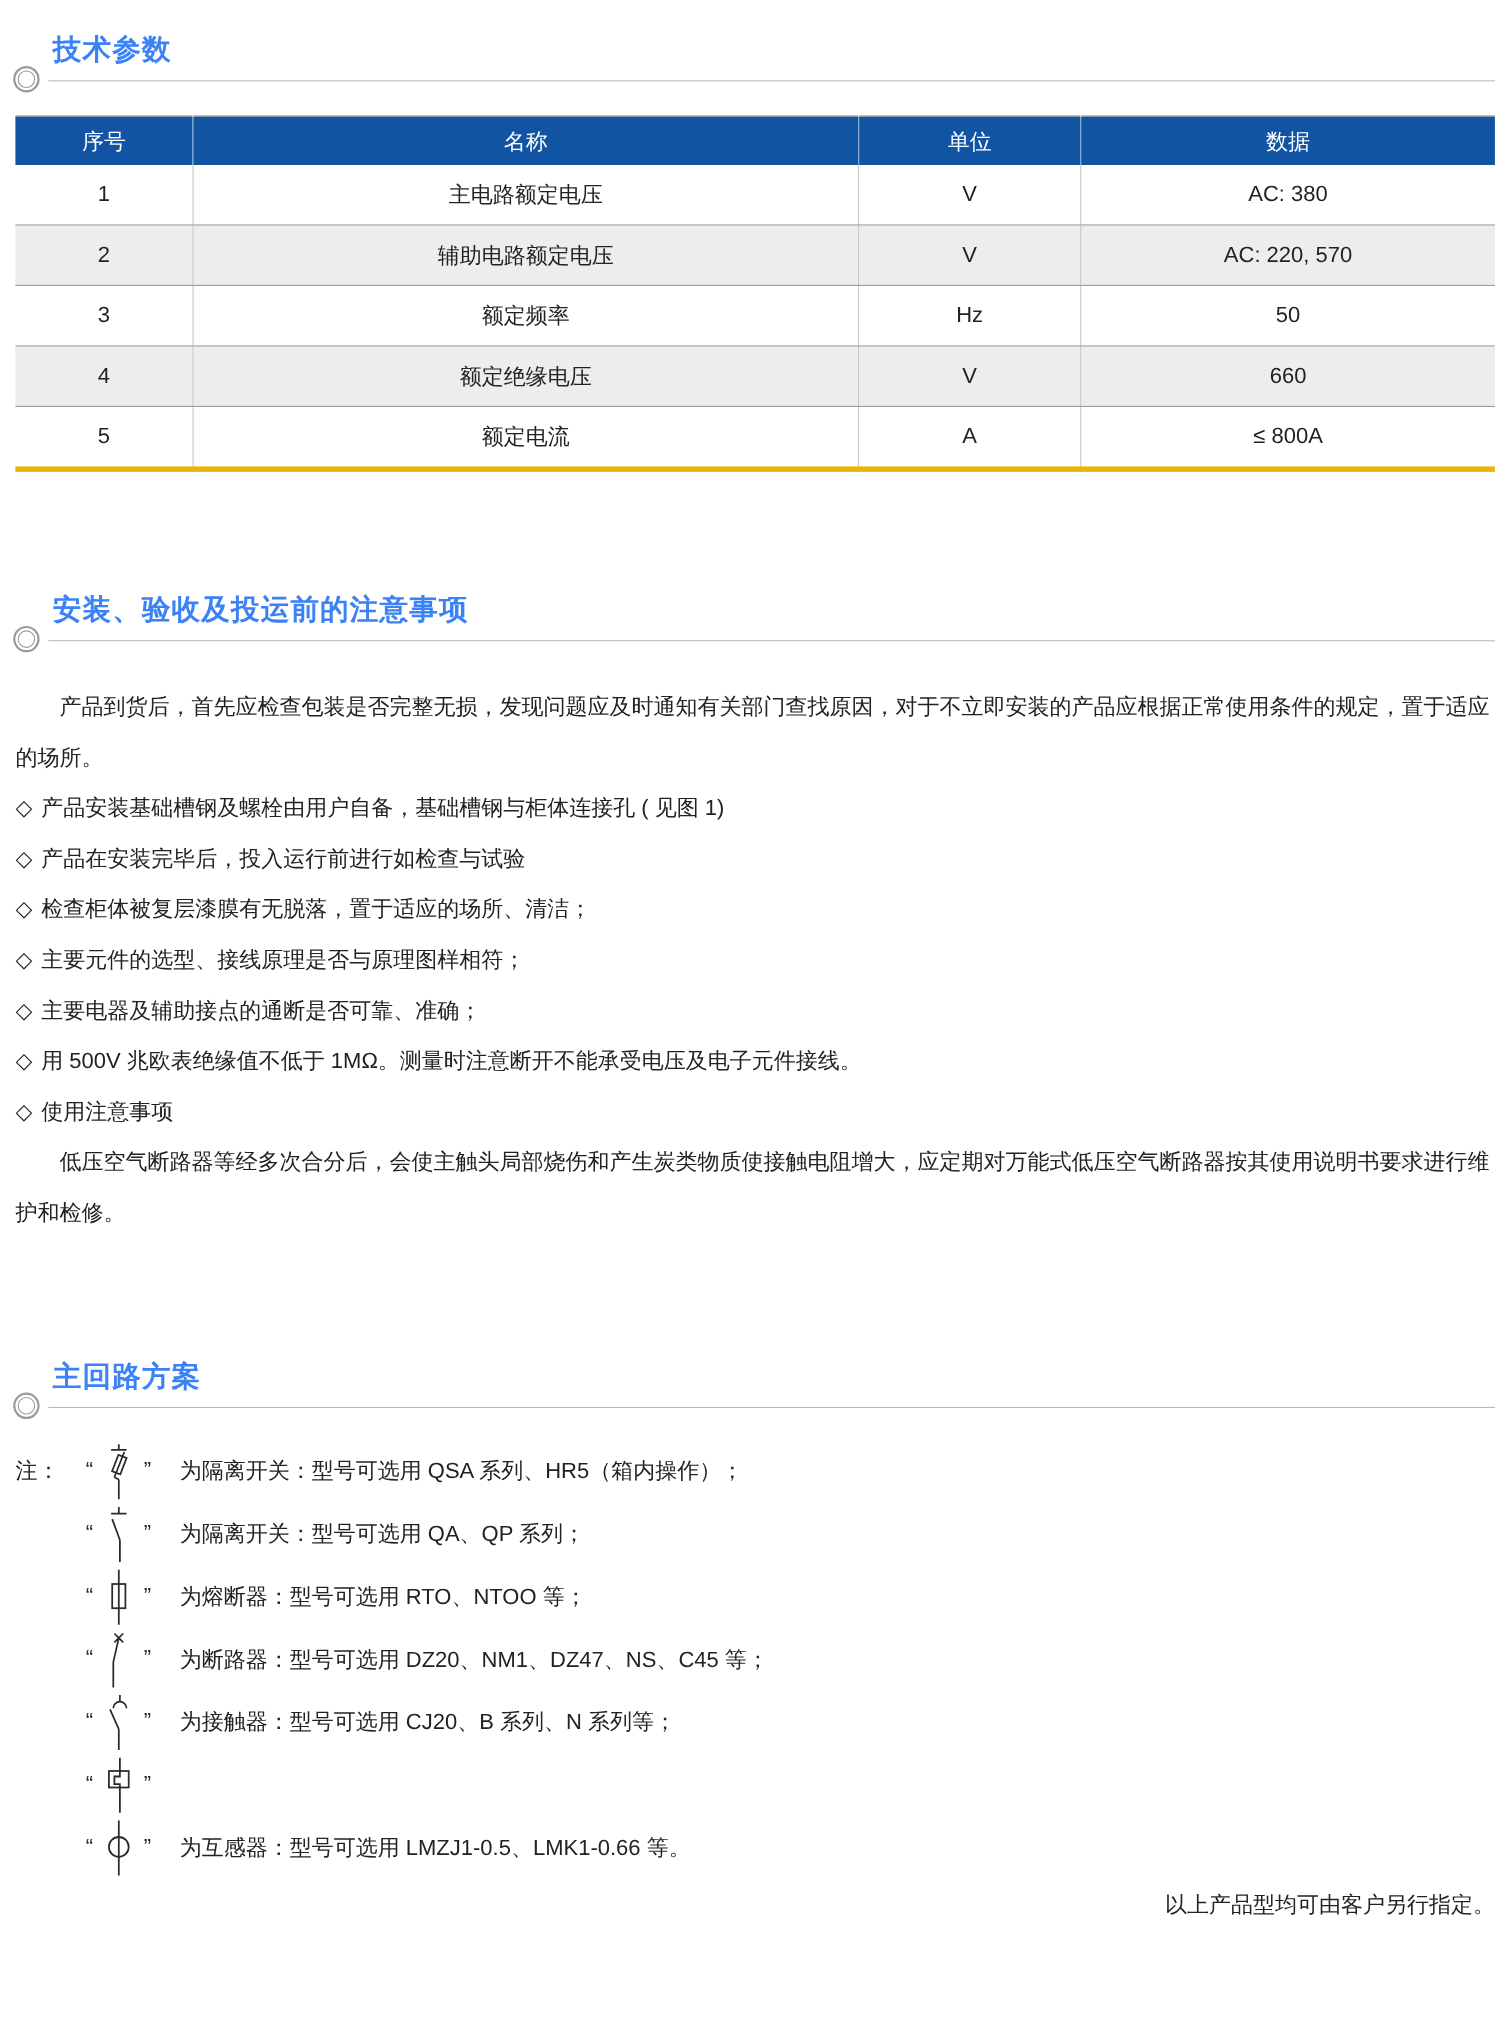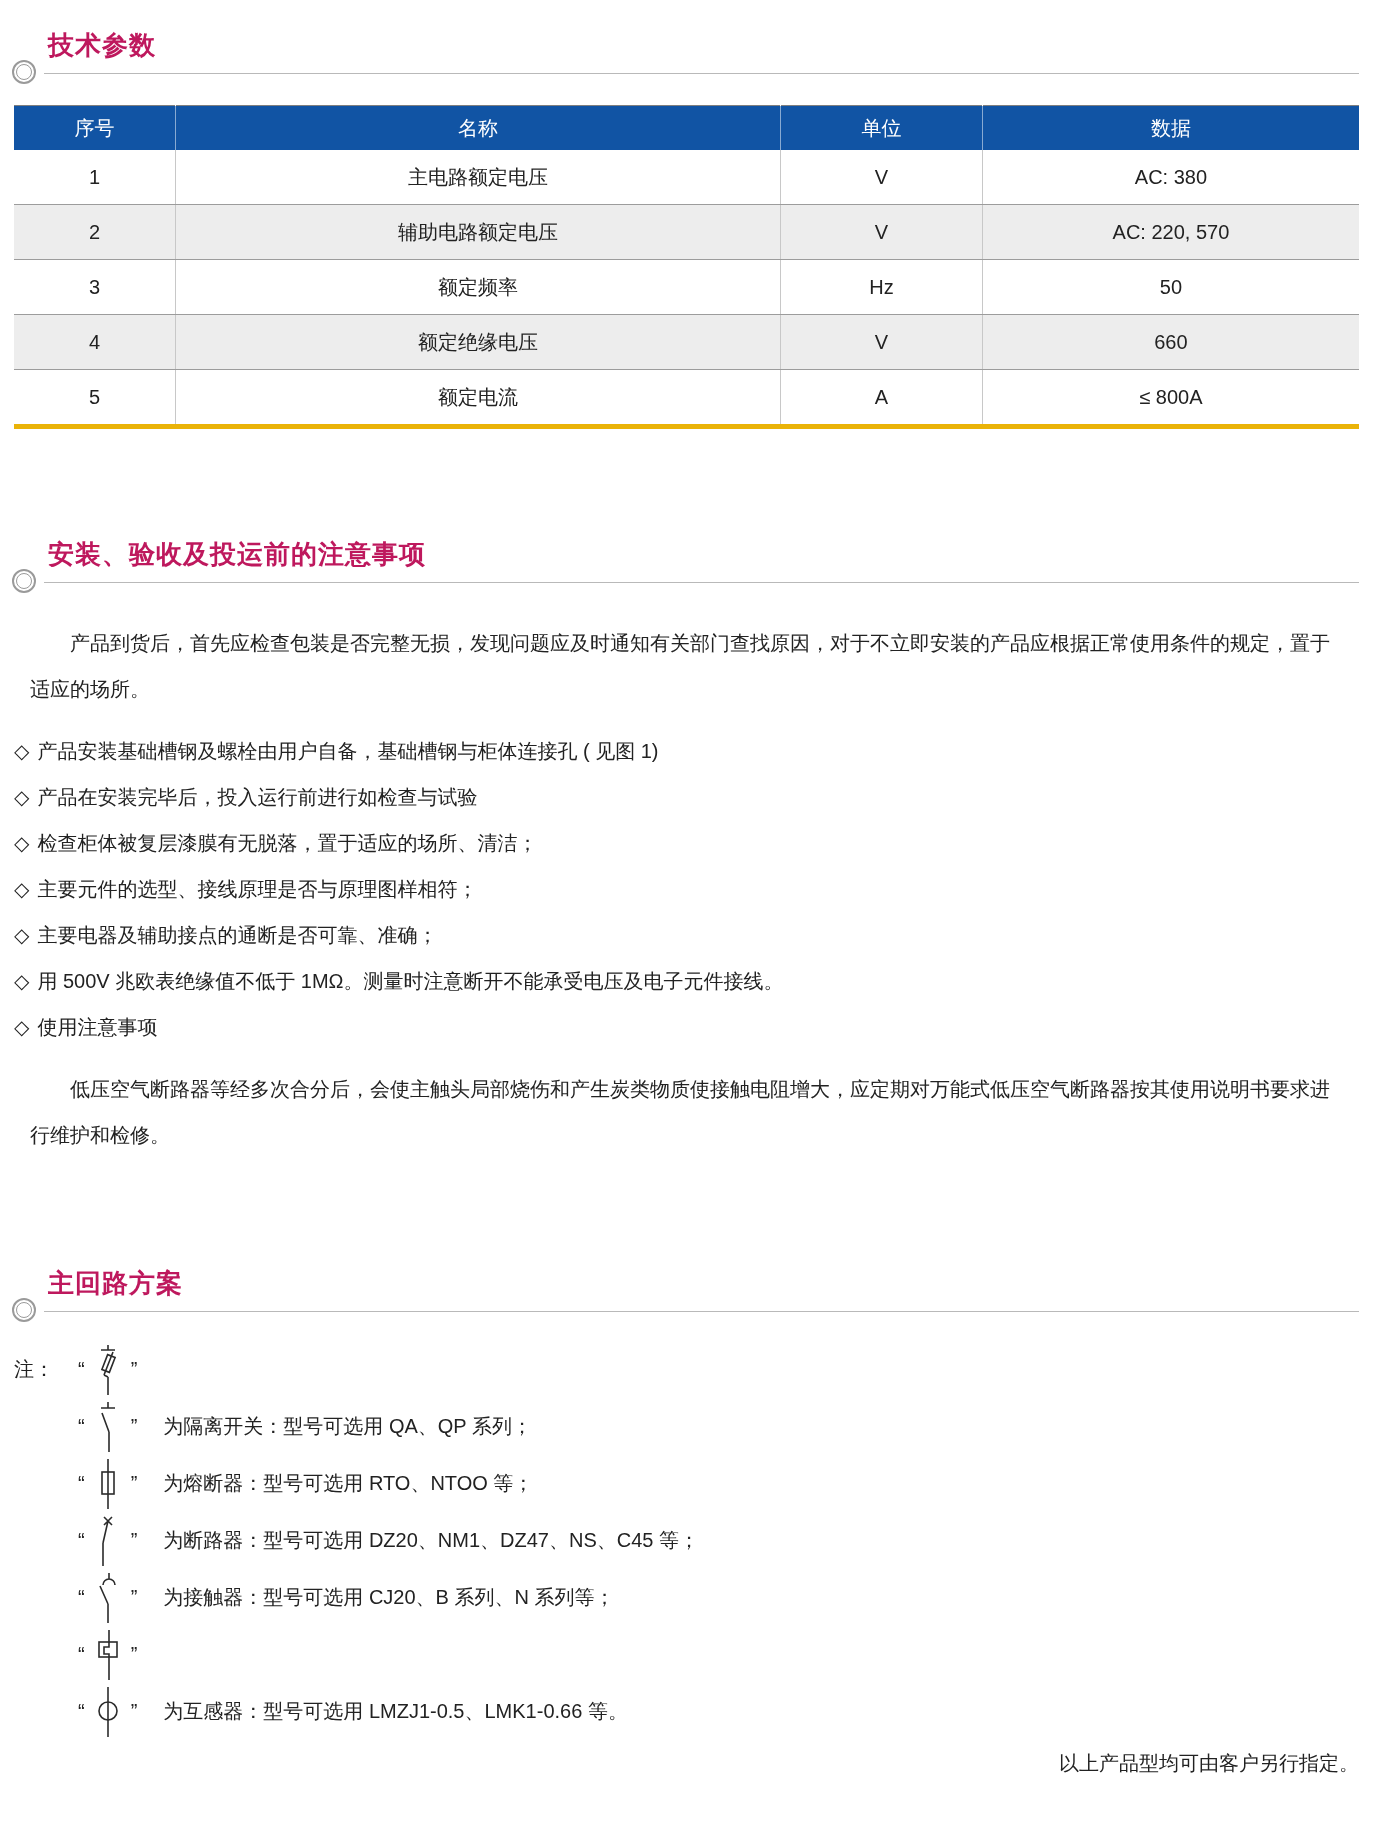--- a/index.html
+++ b/index.html
@@ -6,21 +6,21 @@
   .page {
     width:1373px; height:1848px; box-sizing:border-box;
     padding:28px 14px 0; background:#ffffff;
     font-family:"Liberation Sans","DejaVu Sans",sans-serif;
     color:#222; position:relative; overflow:hidden;
   }
 
   
   .section-header h2 {
     margin:0 0 0 34px; font-size:26px; font-weight:bold;
-    color:#be185d; letter-spacing:1px;
+    color:#3b82f6; letter-spacing:1px;
   }
   .section-header .rule { position:relative; height:30px; margin-top:-4px; }
   .section-header .rule .line {
     position:absolute; left:30px; right:0; top:14px;
     border-top:1px solid #b9b9b9;
   }
   .section-header .rule .ring {
     position:absolute; left:-2px; top:1px; width:24px; height:24px;
     border:2px solid #9a9a9a; border-radius:50%; background:#fff; box-sizing:border-box;
   }
@@ -42,21 +42,21 @@
   table.params tbody td {
     height:52px; text-align:center; color:#222;
     border-right:1px solid #c8c8c8; border-bottom:1px solid #9c9c9c;
   }
   table.params tbody td:last-child { border-right:none; }
   table.params tbody tr:nth-child(even) { background:#ededed; }
   table.params tbody tr:last-child td { border-bottom:none; }
 
   
   .install-body { margin-top:22px; font-size:20px; line-height:46px; }
-  .install-body p { margin:16px; text-indent:2em;font-family:Liberation Serif, serif; }
+  .install-body p { margin:0; text-indent:2em;font-family:Liberation Serif, serif; }
   .install-body .bullet { margin:0; }
   .install-body .bullet .marker { margin-right:8px; }
 
   
   .notes { margin-top:14px; font-size:20px; }
   .note-row { display:flex; align-items:center; min-height:57px; }
   .note-prefix { width:58px; flex:0 0 58px; }
   .note-quote { color:#222; margin:0 6px; }
   .note-sym { width:34px; flex:0 0 34px; display:flex; justify-content:center; }
   .sym-svg { stroke:#2b2b2b; stroke-width:1.6; fill:none; }
@@ -179,20 +179,21 @@
       <div class="note-row">
         <span class="note-prefix">注：</span>
         <span class="note-quote">“</span>
         <span class="note-sym">
           <svg class="sym-svg" viewBox="0 0 26 52" width="26" height="52">
             <path d="M13 1 V6 M6 6 H20 M18 8 L9 31 M9 31 L13 33 M13 33 V51"></path>
             <rect x="9.5" y="11.5" width="8" height="16" transform="rotate(21 13.5 19.5)"></rect>
           </svg>
         </span>
         <span class="note-quote">”</span>
+        <span class="note-text">为隔离开关：型号可选用 QSA 系列、HR5（箱内操作）；</span>
       </div>
 
       <div class="note-row">
         <span class="note-prefix"></span>
         <span class="note-quote">“</span>
         <span class="note-sym">
           <svg class="sym-svg" viewBox="0 0 26 52" width="26" height="52">
             <path d="M13 1 V7 M6 7 H20 M7 12 L14 31 M14 31 V51"></path>
           </svg>
         </span>

